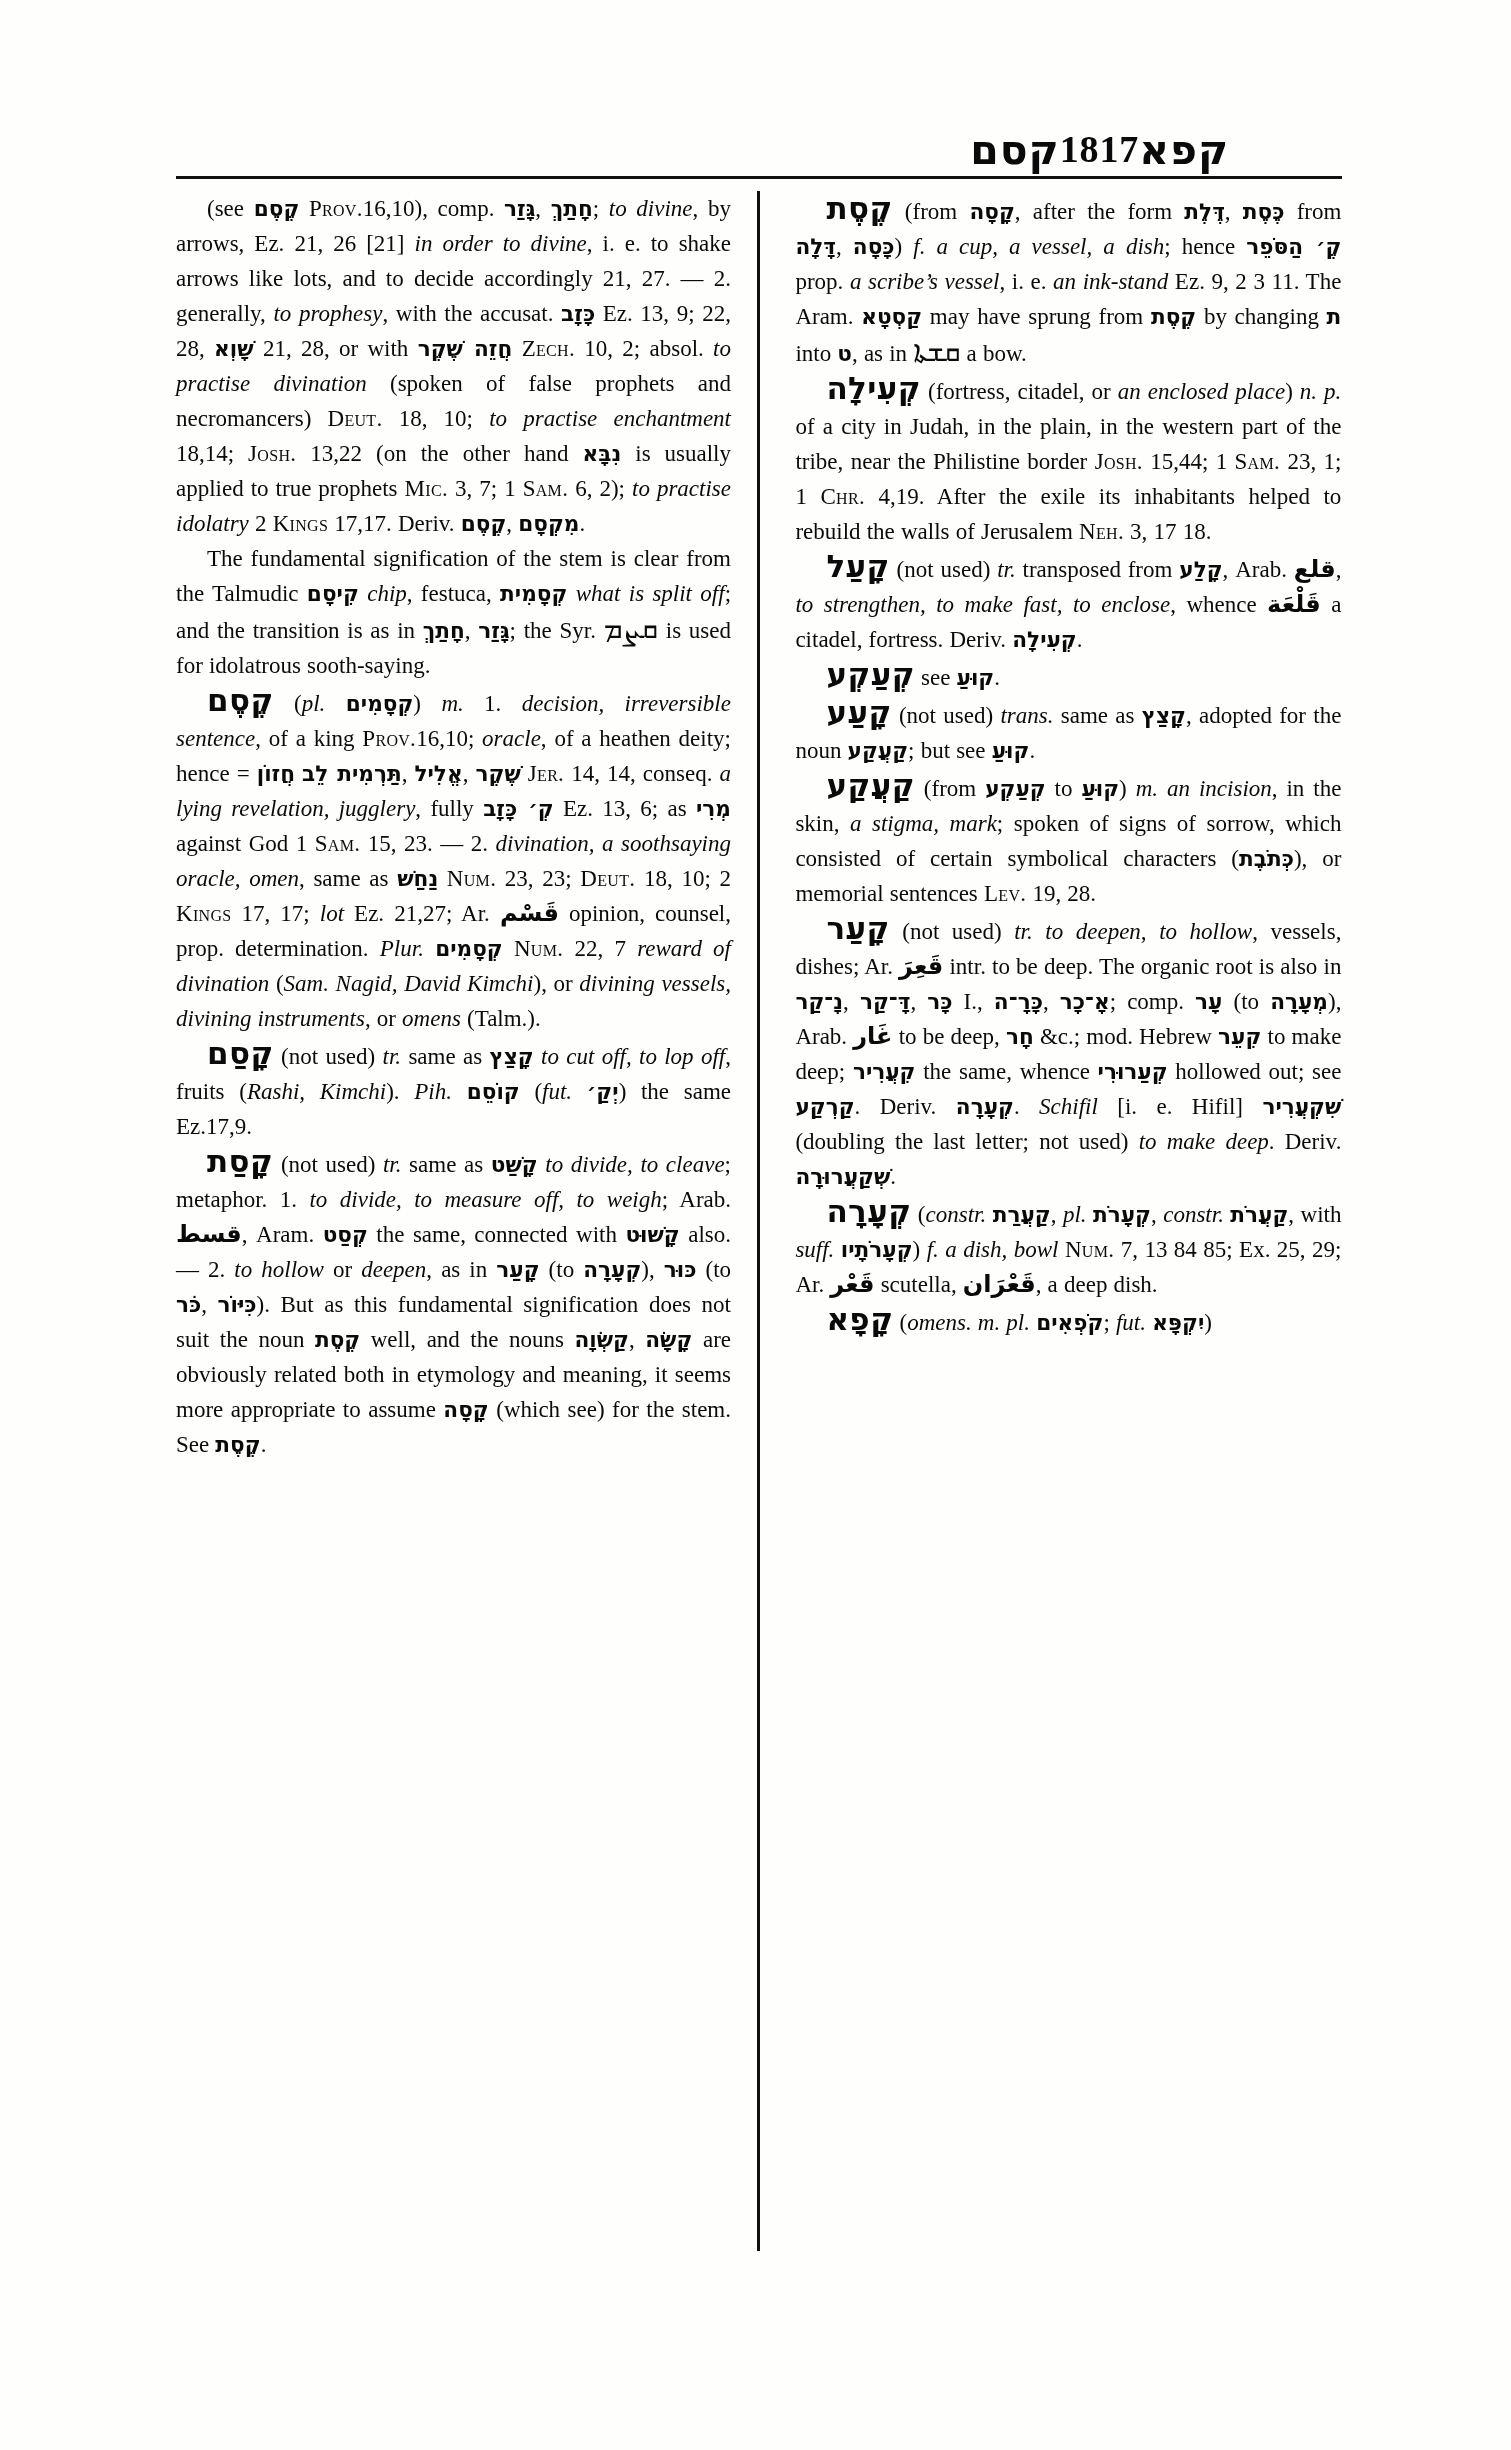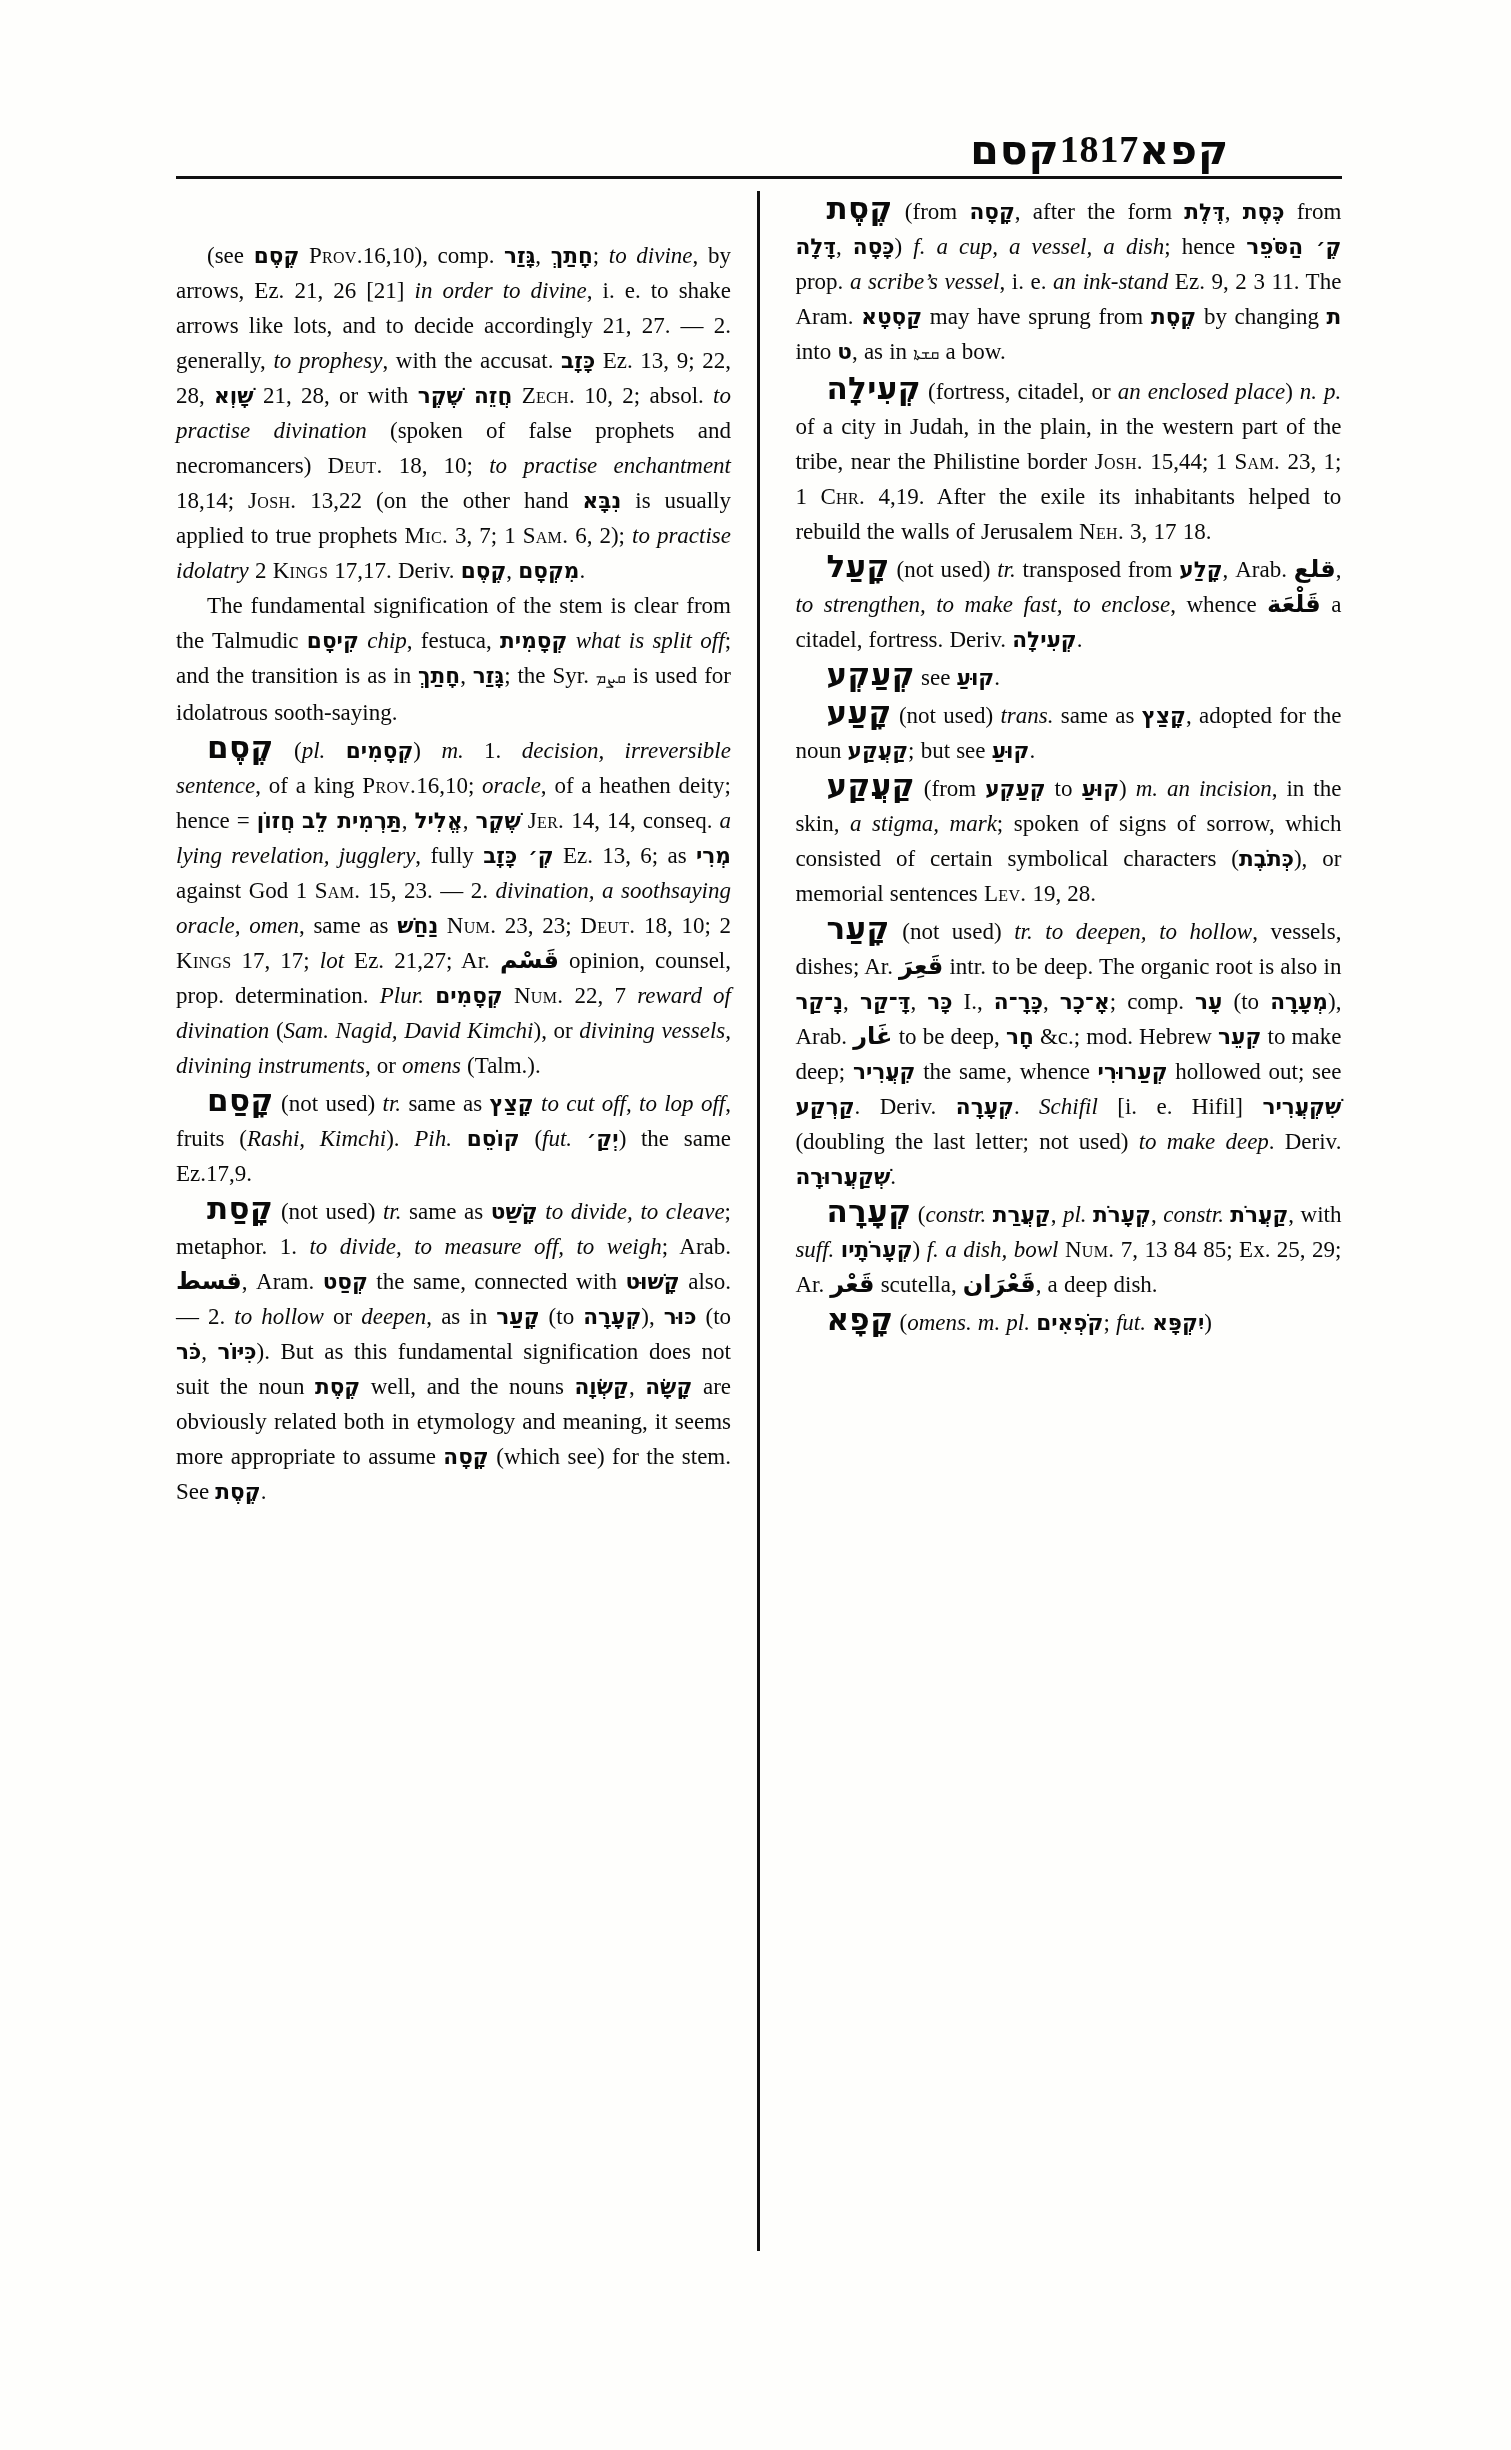--- a/index.html
+++ b/index.html
@@ -68,21 +68,21 @@
     left: 176px;
     top: 191px;
     width: 1166px;
     height: 2069px;
     display: flex;
   }
   .col {
     width: 571px;
     box-sizing: border-box;
   }
-  .col-left  { padding-right: 16px; margin-top: 47px; }
+  .col-left  { padding-right: 16px; }
   .col-right { padding-left: 25px; }
   .col-divider {
     width: 23.4px;
     display: flex;
     justify-content: center;
   }
   .col-divider i {
     display: block;
     width: 2.7px;
     height: 2060px;
@@ -123,21 +123,21 @@
   }
   .arab {
     font-family: "DejaVu Sans", sans-serif;
     font-size: 24px;
     direction: rtl;
     unicode-bidi: isolate;
     font-weight: bold;
   }
   .syr {
     font-family: "DejaVu Sans", sans-serif;
-    font-size: 16px;
+    font-size: 29px;
     direction: rtl;
     unicode-bidi: isolate;
   }
 
   
   .entry-head { text-indent: 31px; }
 </style>
 </head>
 <body>
 

